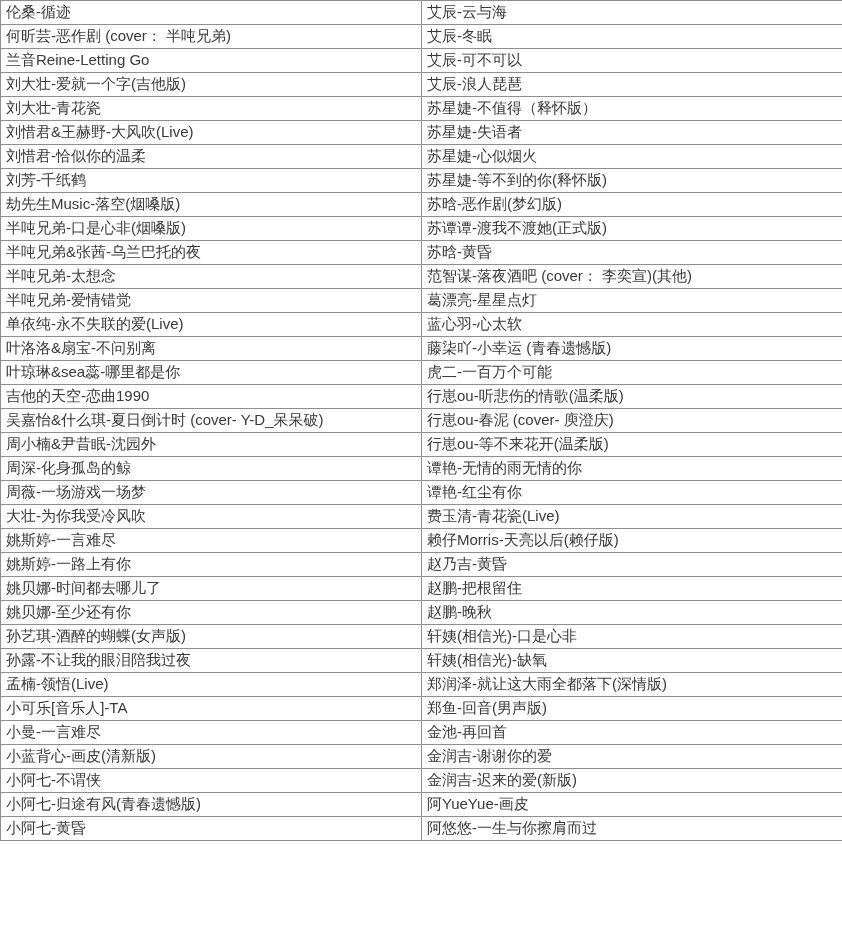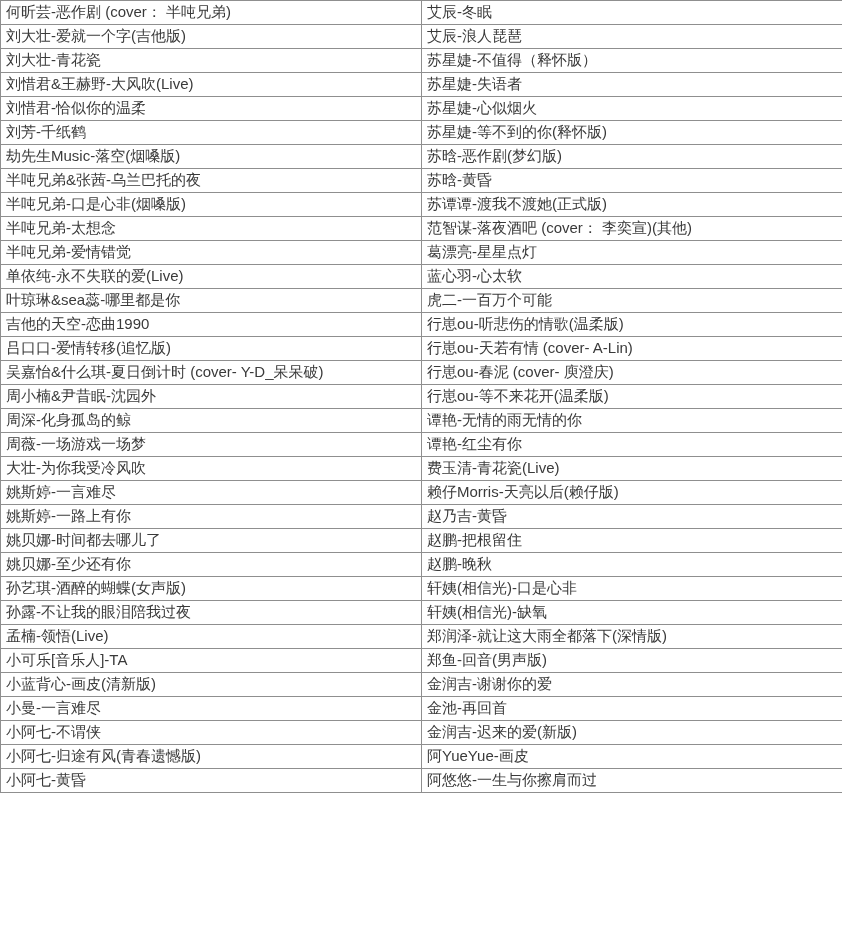--- a/index.html
+++ b/index.html
@@ -31,22 +31,30 @@
     overflow: hidden;
     vertical-align: middle;
   }
 </style>
 </head>
 <body>
 
 <table class="song-table">
   <tbody id="song-tbody">
       <tr>
+        <td>伦桑-循迹</td>
+        <td>艾辰-云与海</td>
+      </tr>
+      <tr>
         <td>何昕芸-恶作剧 (cover： 半吨兄弟)</td>
         <td>艾辰-冬眠</td>
+      </tr>
+      <tr>
+        <td>兰音Reine-Letting Go</td>
+        <td>艾辰-可不可以</td>
       </tr>
       <tr>
         <td>刘大壮-爱就一个字(吉他版)</td>
         <td>艾辰-浪人琵琶</td>
       </tr>
       <tr>
         <td>刘大壮-青花瓷</td>
         <td>苏星婕-不值得（释怀版）</td>
       </tr>
       <tr>
@@ -59,50 +67,50 @@
       </tr>
       <tr>
         <td>刘芳-千纸鹤</td>
         <td>苏星婕-等不到的你(释怀版)</td>
       </tr>
       <tr>
         <td>劫先生Music-落空(烟嗓版)</td>
         <td>苏晗-恶作剧(梦幻版)</td>
       </tr>
       <tr>
+        <td>半吨兄弟-口是心非(烟嗓版)</td>
+        <td>苏谭谭-渡我不渡她(正式版)</td>
+      </tr>
+      <tr>
         <td>半吨兄弟&amp;张茜-乌兰巴托的夜</td>
         <td>苏晗-黄昏</td>
-      </tr>
-      <tr>
-        <td>半吨兄弟-口是心非(烟嗓版)</td>
-        <td>苏谭谭-渡我不渡她(正式版)</td>
       </tr>
       <tr>
         <td>半吨兄弟-太想念</td>
         <td>范智谋-落夜酒吧 (cover： 李奕宣)(其他)</td>
       </tr>
       <tr>
         <td>半吨兄弟-爱情错觉</td>
         <td>葛漂亮-星星点灯</td>
       </tr>
       <tr>
         <td>单依纯-永不失联的爱(Live)</td>
         <td>蓝心羽-心太软</td>
       </tr>
       <tr>
+        <td>叶洛洛&amp;扇宝-不问别离</td>
+        <td>藤柒吖-小幸运 (青春遗憾版)</td>
+      </tr>
+      <tr>
         <td>叶琼琳&amp;sea蕊-哪里都是你</td>
         <td>虎二-一百万个可能</td>
       </tr>
       <tr>
         <td>吉他的天空-恋曲1990</td>
         <td>行崽ou-听悲伤的情歌(温柔版)</td>
-      </tr>
-      <tr>
-        <td>吕口口-爱情转移(追忆版)</td>
-        <td>行崽ou-天若有情 (cover- A-Lin)</td>
       </tr>
       <tr>
         <td>吴嘉怡&amp;什么琪-夏日倒计时 (cover- Y-D_呆呆破)</td>
         <td>行崽ou-春泥 (cover- 庾澄庆)</td>
       </tr>
       <tr>
         <td>周小楠&amp;尹昔眠-沈园外</td>
         <td>行崽ou-等不来花开(温柔版)</td>
       </tr>
       <tr>
@@ -143,26 +151,26 @@
       </tr>
       <tr>
         <td>孟楠-领悟(Live)</td>
         <td>郑润泽-就让这大雨全都落下(深情版)</td>
       </tr>
       <tr>
         <td>小可乐[音乐人]-TA</td>
         <td>郑鱼-回音(男声版)</td>
       </tr>
       <tr>
+        <td>小曼-一言难尽</td>
+        <td>金池-再回首</td>
+      </tr>
+      <tr>
         <td>小蓝背心-画皮(清新版)</td>
         <td>金润吉-谢谢你的爱</td>
-      </tr>
-      <tr>
-        <td>小曼-一言难尽</td>
-        <td>金池-再回首</td>
       </tr>
       <tr>
         <td>小阿七-不谓侠</td>
         <td>金润吉-迟来的爱(新版)</td>
       </tr>
       <tr>
         <td>小阿七-归途有风(青春遗憾版)</td>
         <td>阿YueYue-画皮</td>
       </tr>
       <tr>

